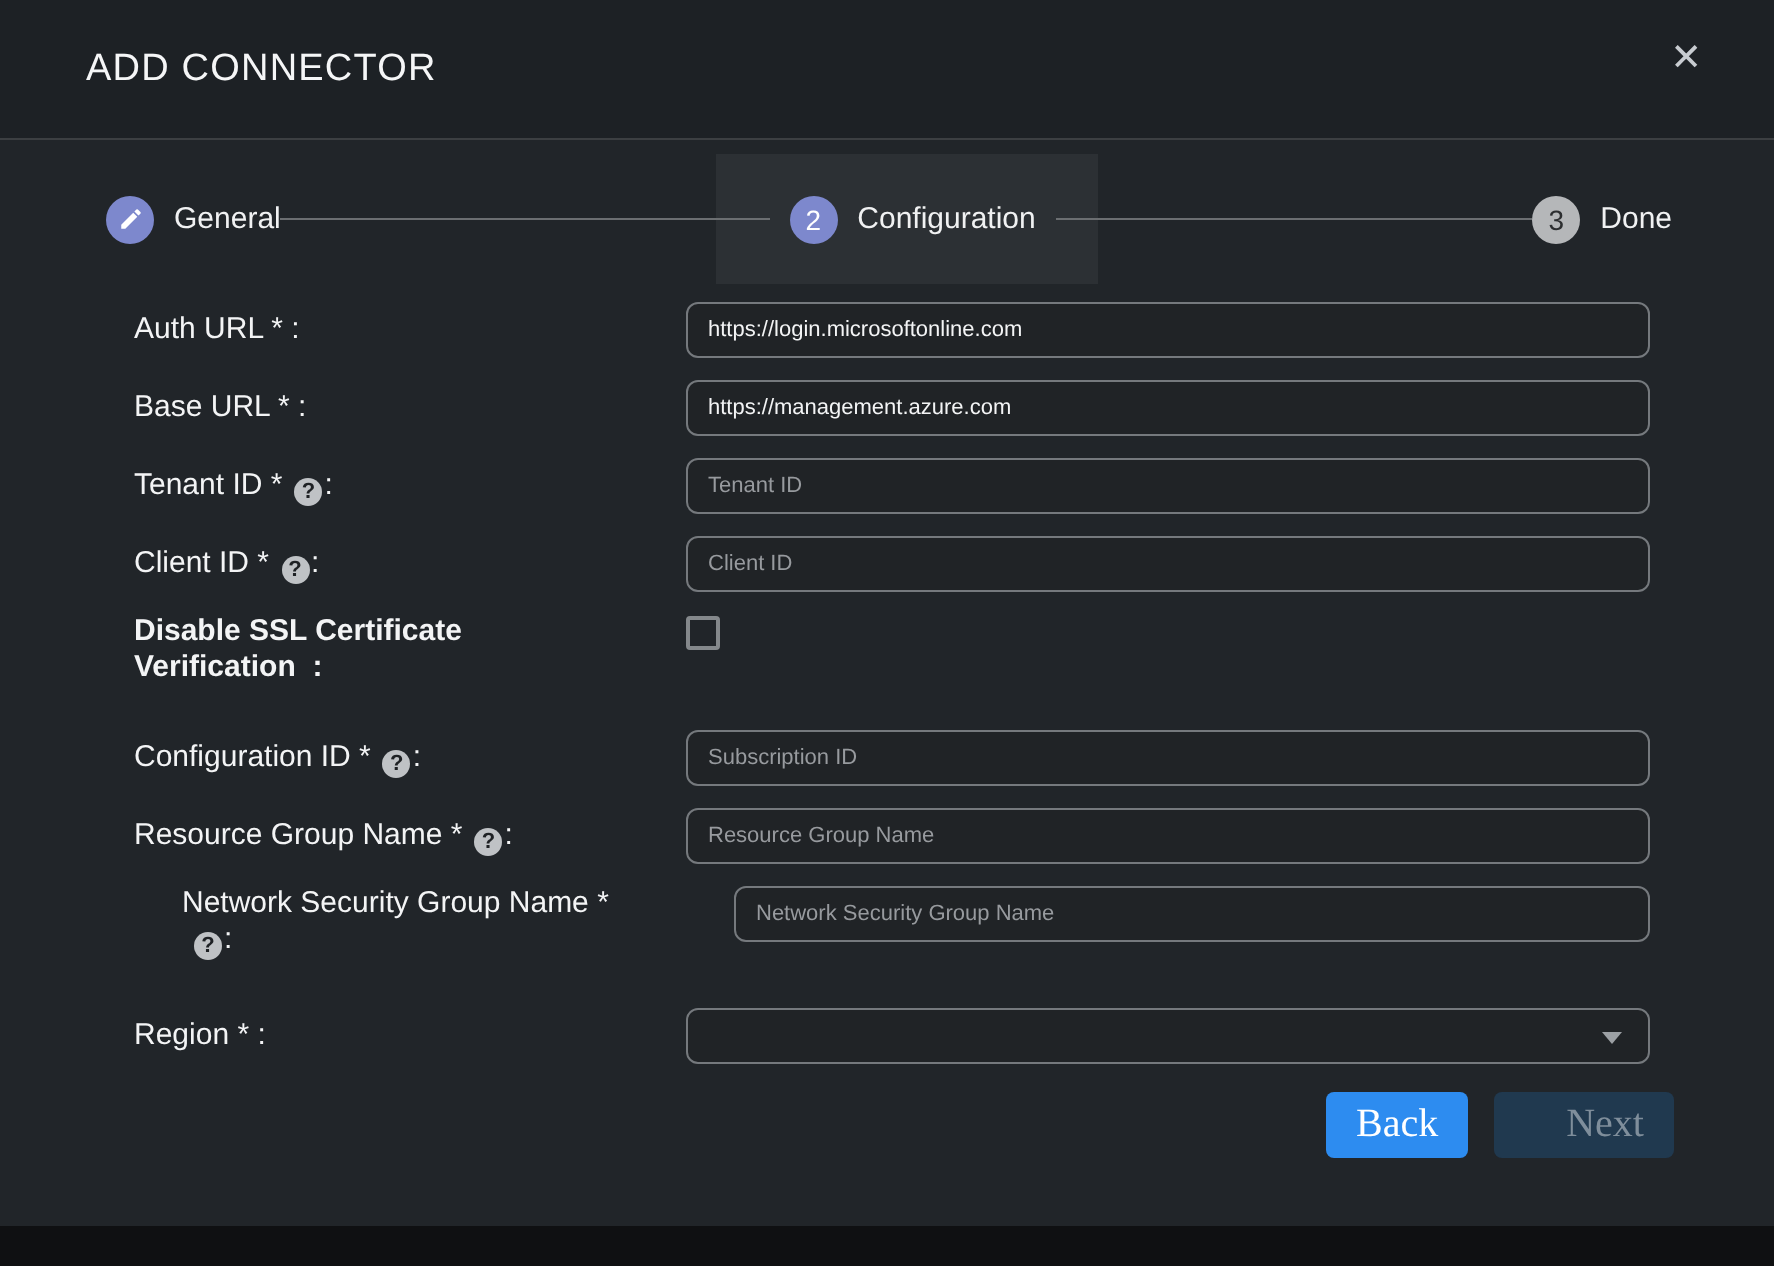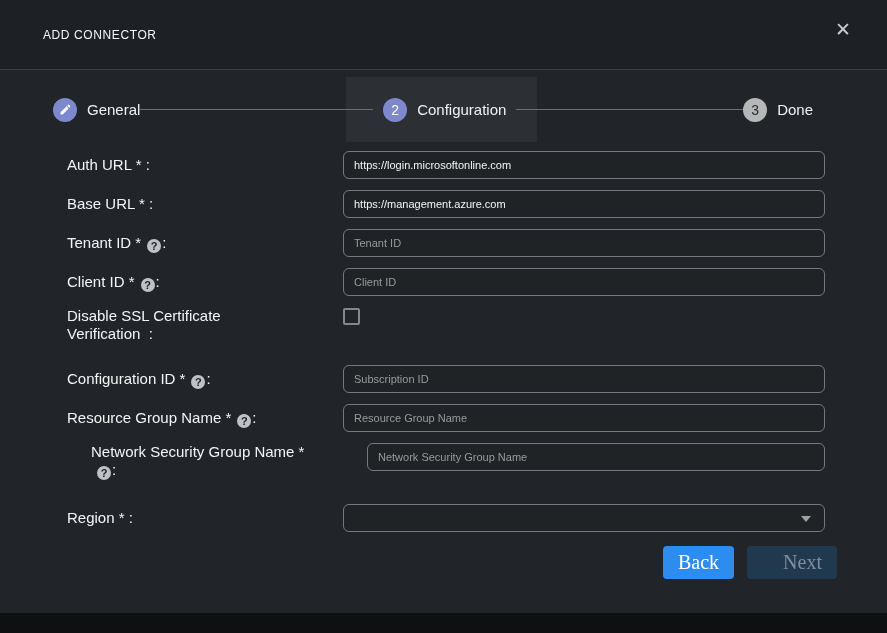--- a/index.html
+++ b/index.html
@@ -2,45 +2,45 @@
 <html><head>
 <meta charset="utf-8">
 <style>
   * { margin:0; padding:0; box-sizing:border-box; }
   html,body { width:887px; height:633px; background:#0f1012; font-family:"Liberation Sans", sans-serif; overflow:hidden; }
 
   .modal { width:887px; height:633px; display:flex; flex-direction:column; background:#212529; }
 
   
   .modal-header { flex:0 0 70px; background:#1d2125; border-bottom:1px solid #3c3f42; position:relative; display:flex; align-items:center; padding-left:43px; }
-  .modal-title { color:#f5f6f7; font-size:12px; font-weight:500; letter-spacing:0.6px; }
+  .modal-title { color:#f5f6f7; font-size:19px; font-weight:500; letter-spacing:0.6px; }
   .close { position:absolute; right:36px; top:20px; color:#c8ccd1; font-size:19px; line-height:1; cursor:pointer; }
 
   
   .content { flex:1 1 auto; padding-top:7px; overflow:hidden; }
 
   
-  .stepper { margin:0 74px 9px 53px; height:65px; display:flex; align-items:center; }
+  .stepper { margin:0 51px 9px 53px; height:65px; display:flex; align-items:center; }
   .step { display:flex; align-items:center; gap:10px; cursor:pointer; }
   .circle { width:24px; height:24px; border-radius:50%; display:flex; align-items:center; justify-content:center; font-size:14px; flex:0 0 24px; }
   .circle.purple { background:#7d88cd; color:#ffffff; }
   .circle.gray { background:#b5b7b9; color:#2c2e30; }
   .step-label { color:#f0f1f2; font-size:15px; white-space:nowrap; }
   .connector { flex:1 1 auto; height:1px; background:#6b6e71; }
   .step-box { background:#2c3034; height:65px; display:flex; align-items:center; gap:10px; cursor:pointer; }
   .seg { height:1px; background:#6b6e71; flex:0 0 auto; }
   .seg.left { width:27px; }
   .seg.right { width:21px; }
   .pencil-svg { width:13px; height:13px; display:block; }
 
   
   .row { display:flex; align-items:center; margin:0 62px 11px 67px;gap:12px; }
   .row.top { align-items:flex-start; }
   .lbl { flex:0 0 264px; color:#f3f4f5; font-size:15px; line-height:18px; padding-right:20px; }
-  .lbl .block { display:block; }
+  .lbl .block { display:block;font-weight:bold; }
   .fld { flex:1 1 auto; position:relative; }
   .help { display:inline-flex; align-items:center; justify-content:center; width:14px; height:14px; border-radius:50%; background:#bfc2c5; color:#1e2124; font-size:11px; font-weight:bold; margin:0 1px 0 6px; vertical-align:-2px; }
   .txt { width:100%; height:28px; background:#202326; border:1px solid #75797d; border-radius:6px; color:#f3f4f5; font-size:11px; font-family:"Liberation Sans", sans-serif; padding:0 10px; outline:none; }
   .txt::placeholder { color:#979a9e; }
   .txt.secret { color:#a6a9ad; letter-spacing:2px; font-size:13px; padding-right:60px; }
 
   .row-ssl { margin-bottom:12px; min-height:46px; }
   .row-nsg { margin-bottom:15px; min-height:46px; }
   .row-nsg .lbl { flex-basis:264px; max-width:264px; padding-right:40px;margin-left:24px; }
   .row-region { margin-bottom:13px; }

